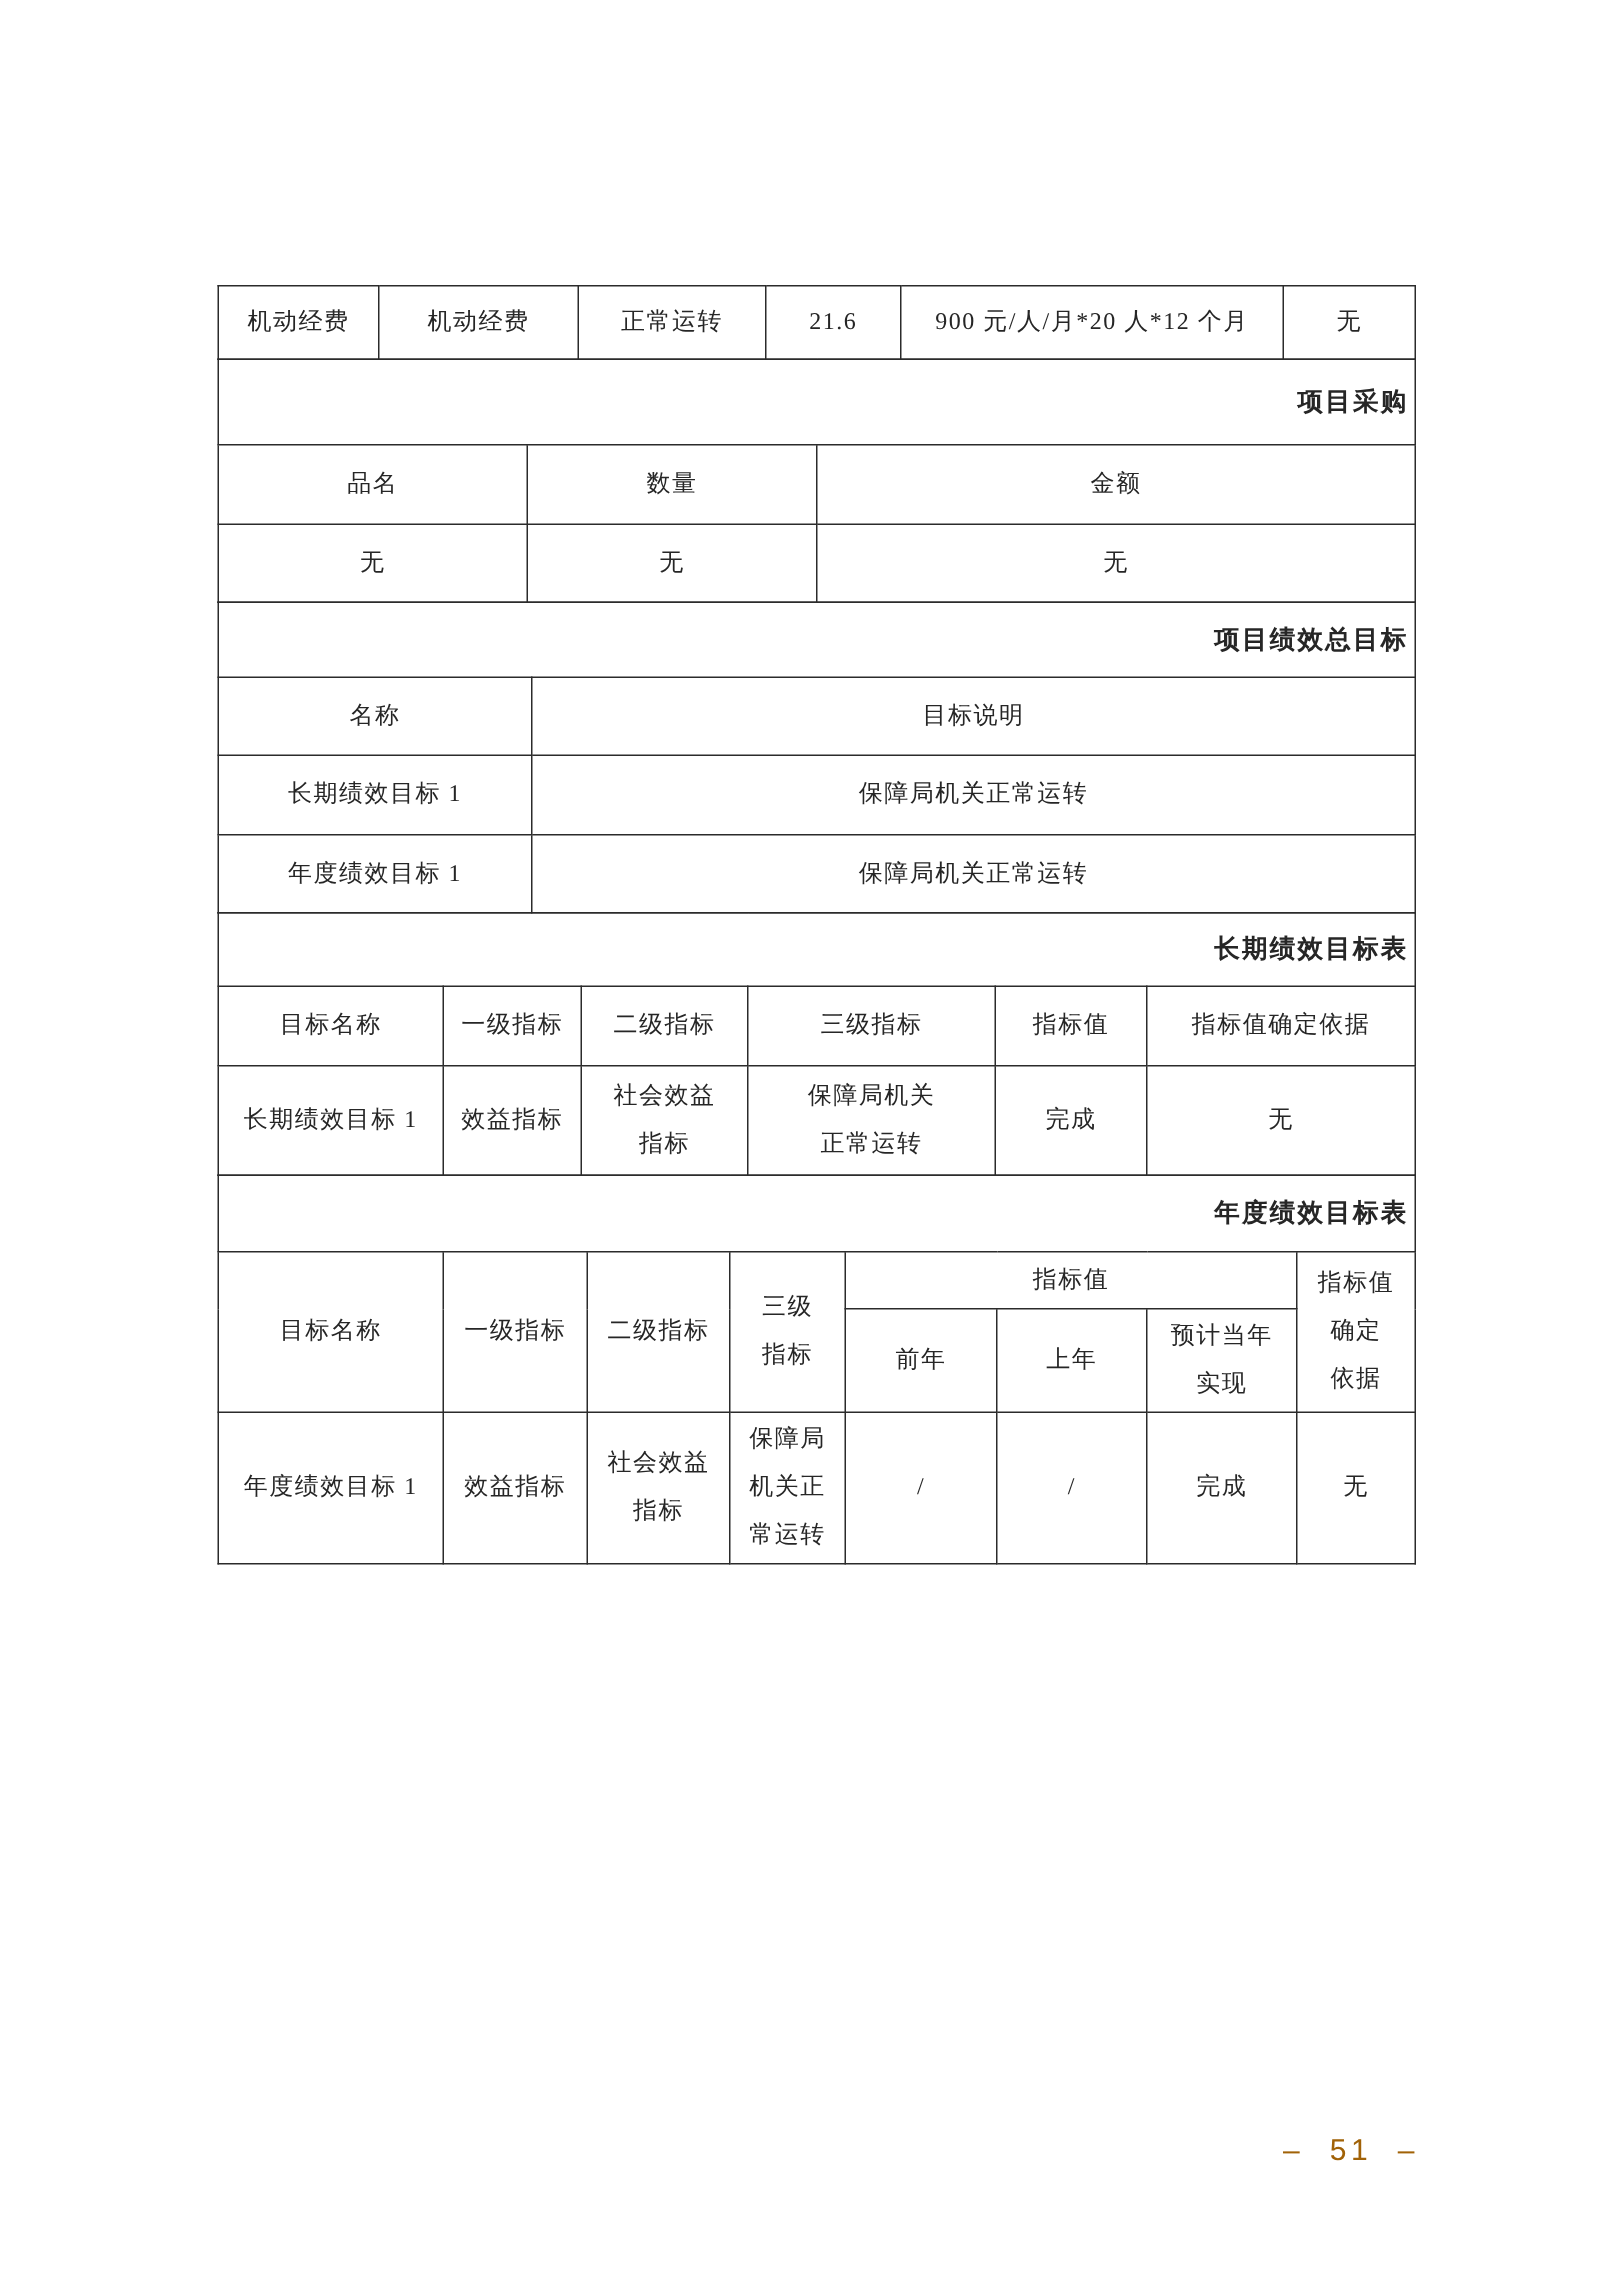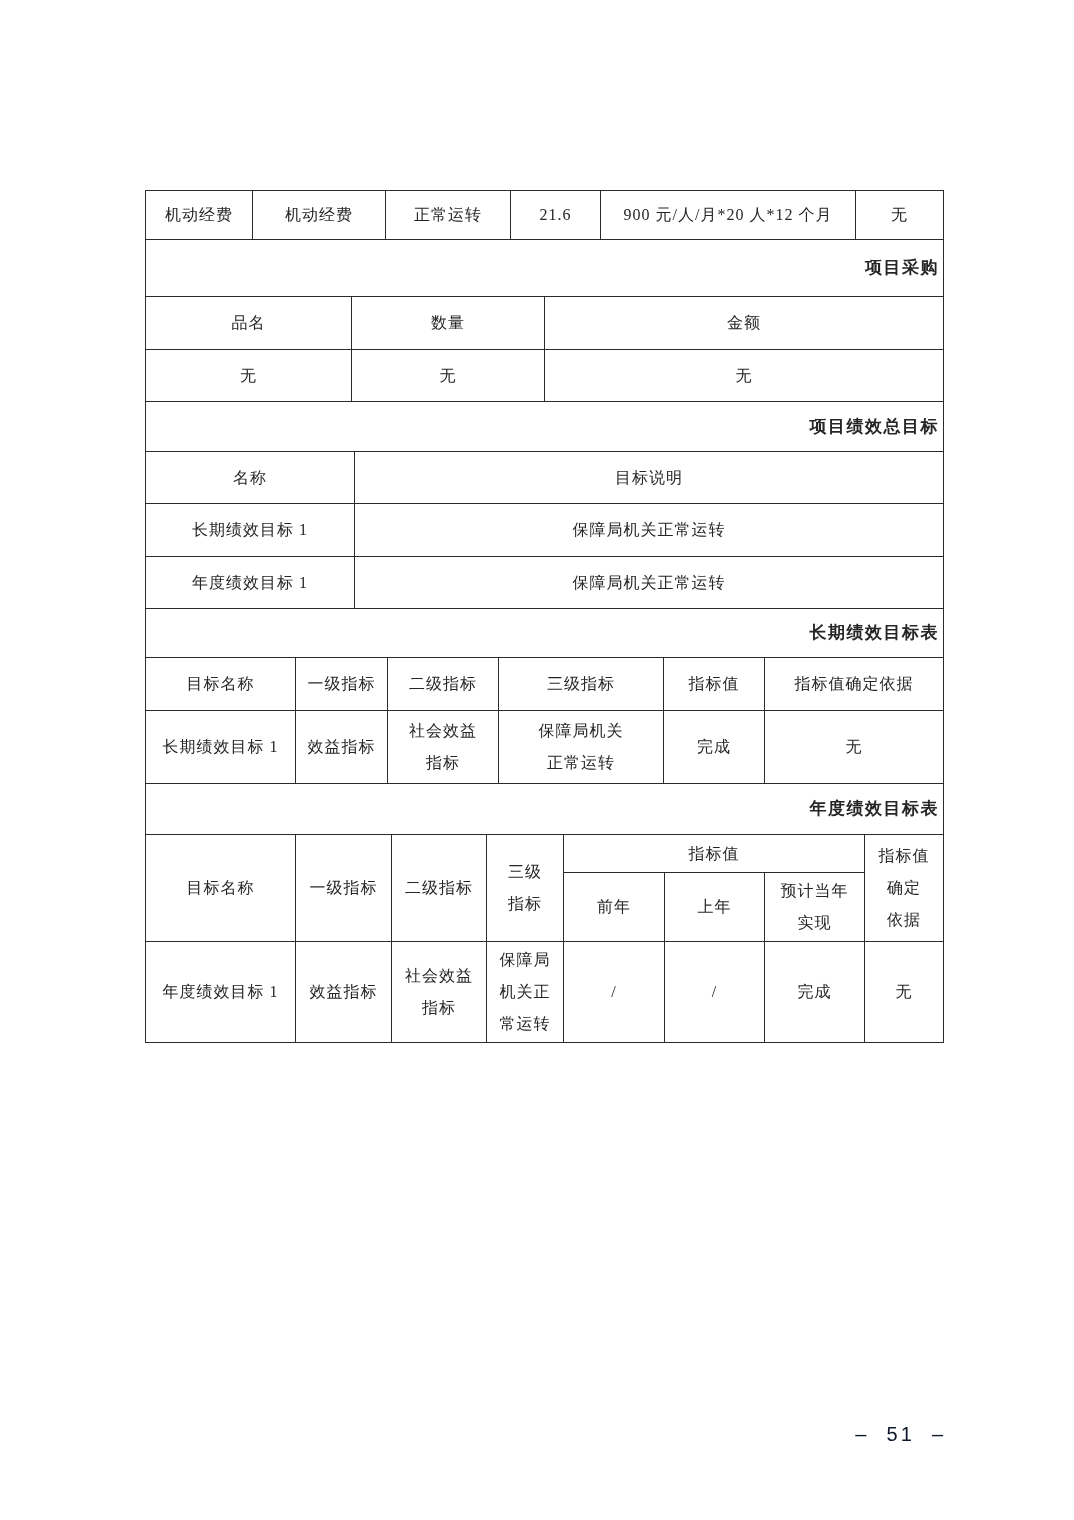--- a/index.html
+++ b/index.html
@@ -43,21 +43,21 @@
     text-align: right;
   }
   td.lh2 { line-height: 2.0; }
   .page-num {
     position: absolute;
     right: 128px;
     bottom: 74px;
     font-family: "Liberation Sans", "DejaVu Sans", sans-serif;
     font-size: 20px;
     letter-spacing: 3px;
-    color: #0f172a;
+    color: #a16207;
     white-space: pre;
   }
 </style>
 </head>
 <body>
 
 <div class="page">
   <div class="table-wrap">
 
     <table class="doc-table">

